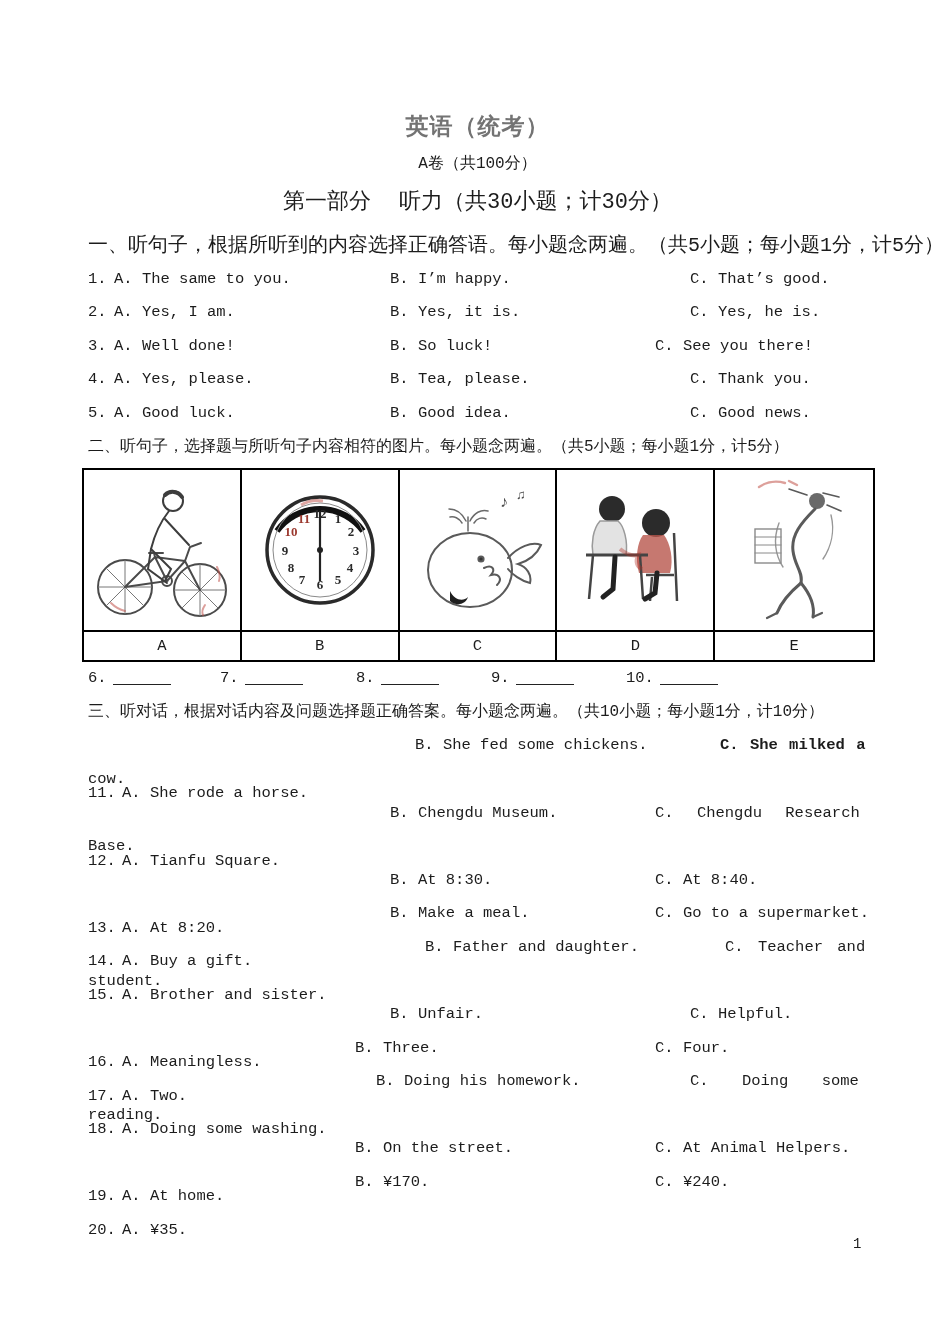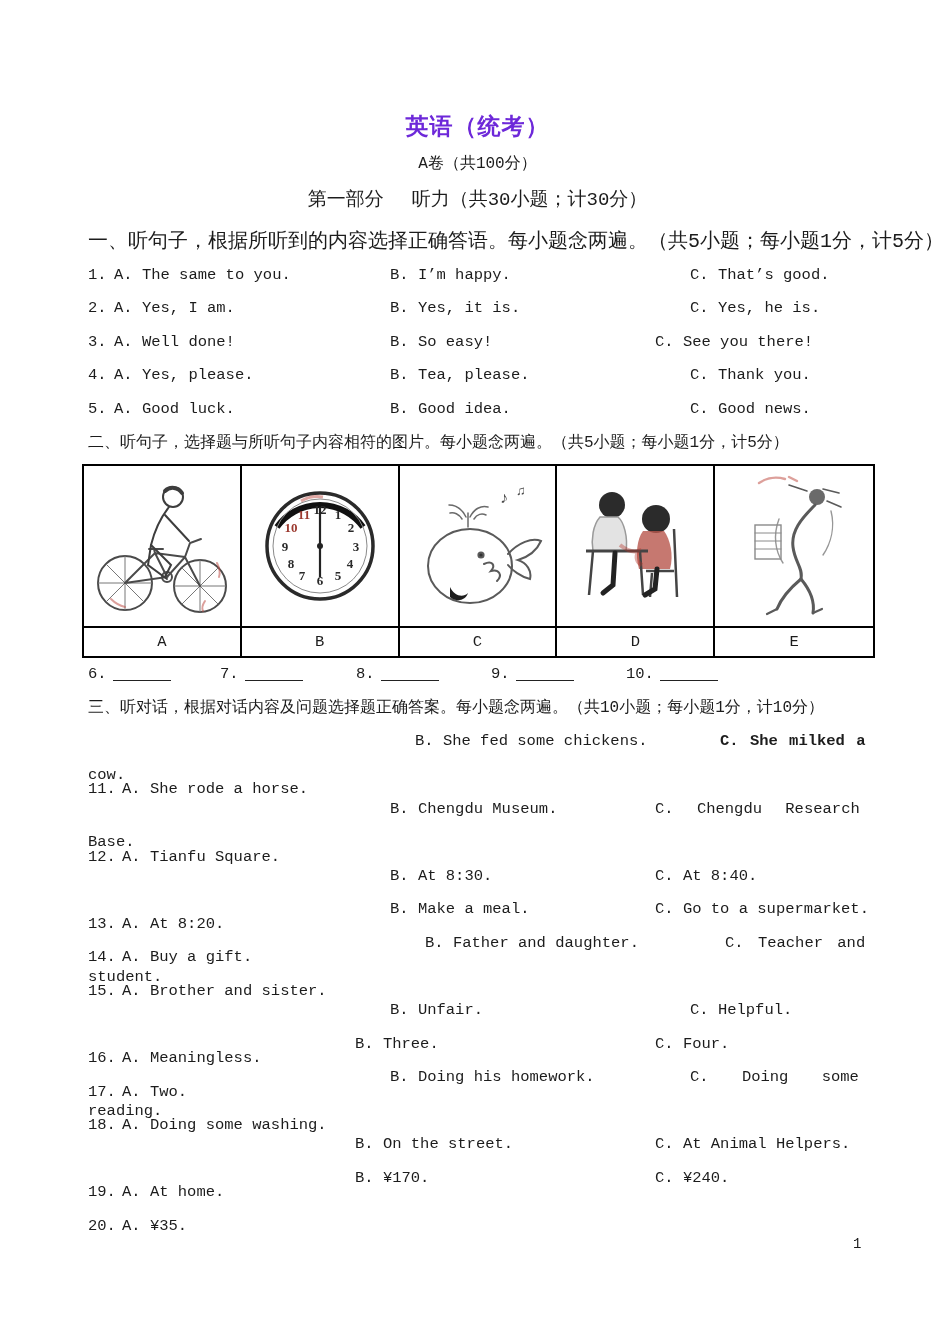--- a/index.html
+++ b/index.html
@@ -12,26 +12,26 @@
     position: relative;
     overflow: hidden;
   }
   .content { position: absolute; left: 88px; top: 0; width: 779px; }
 
   .title {
     margin-top: 111px;
     text-align: center;
     font-size: 23px;
     font-weight: bold;
-    color: #6d28d9;
+    color: #737373;
     font-family: "Liberation Sans", "DejaVu Sans", sans-serif;
     letter-spacing: 1px;
   }
   .subtitle { margin-top: 11px; text-align: center; font-size: 16px; }
-  .part { margin-top: 12px; text-align: center; font-size: 19px; }
+  .part { margin-top: 12px; text-align: center; font-size: 22px; }
   .part .gap { display: inline-block; width: 28px; }
 
   .line { line-height: 33.6px; height: 33.6px; white-space: nowrap; }
   .instr { font-size: 20px; margin-top: 13px; }
   .instr2 { font-size: 16px; }
 
   .qrow { position: relative; }
   .qnum { display: inline-block; }
   .s1 .qnum { width: 26px; }
   .s3 .qnum { width: 34px; margin-top: 48px; }
@@ -97,21 +97,21 @@
     <span class="qb" style="left:302px">B. I’m happy.</span>
     <span class="qc" style="left:602px">C. That’s good.</span>
   </div>
   <div class="line qrow s1">
     <span class="qnum">2.</span><span class="qa">A. Yes, I am.</span>
     <span class="qb" style="left:302px">B. Yes, it is.</span>
     <span class="qc" style="left:602px">C. Yes, he is.</span>
   </div>
   <div class="line qrow s1">
     <span class="qnum">3.</span><span class="qa">A. Well done!</span>
-    <span class="qb" style="left:302px">B. So easy!</span>
+    <span class="qb" style="left:302px">B. So luck!</span>
     <span class="qc" style="left:567px">C. See you there!</span>
   </div>
   <div class="line qrow s1">
     <span class="qnum">4.</span><span class="qa">A. Yes, please.</span>
     <span class="qb" style="left:302px">B. Tea, please.</span>
     <span class="qc" style="left:602px">C. Thank you.</span>
   </div>
   <div class="line qrow s1">
     <span class="qnum">5.</span><span class="qa">A. Good luck.</span>
     <span class="qb" style="left:302px">B. Good idea.</span>
@@ -279,21 +279,21 @@
     <span class="qc" style="left:602px">C. Helpful.</span>
   </div>
   <div class="line qrow s3">
     <span class="qnum">17.</span><span class="qa">A. Two.</span>
     <span class="qb" style="left:267px">B. Three.</span>
     <span class="qc" style="left:567px">C. Four.</span>
   </div>
 
   <div class="line qrow s3">
     <span class="qnum">18.</span><span class="qa">A. Doing some washing.</span>
-    <span class="qb" style="left:302px">B. Doing his homework.</span>
+    <span class="qb" style="left:288px">B. Doing his homework.</span>
     <span class="qc ws24" style="left:602px">C. Doing some</span>
   </div>
   <div class="line">reading.</div>
 
   <div class="line qrow s3">
     <span class="qnum">19.</span><span class="qa">A. At home.</span>
     <span class="qb" style="left:267px">B. On the street.</span>
     <span class="qc" style="left:567px">C. At Animal Helpers.</span>
   </div>
   <div class="line qrow s3">

